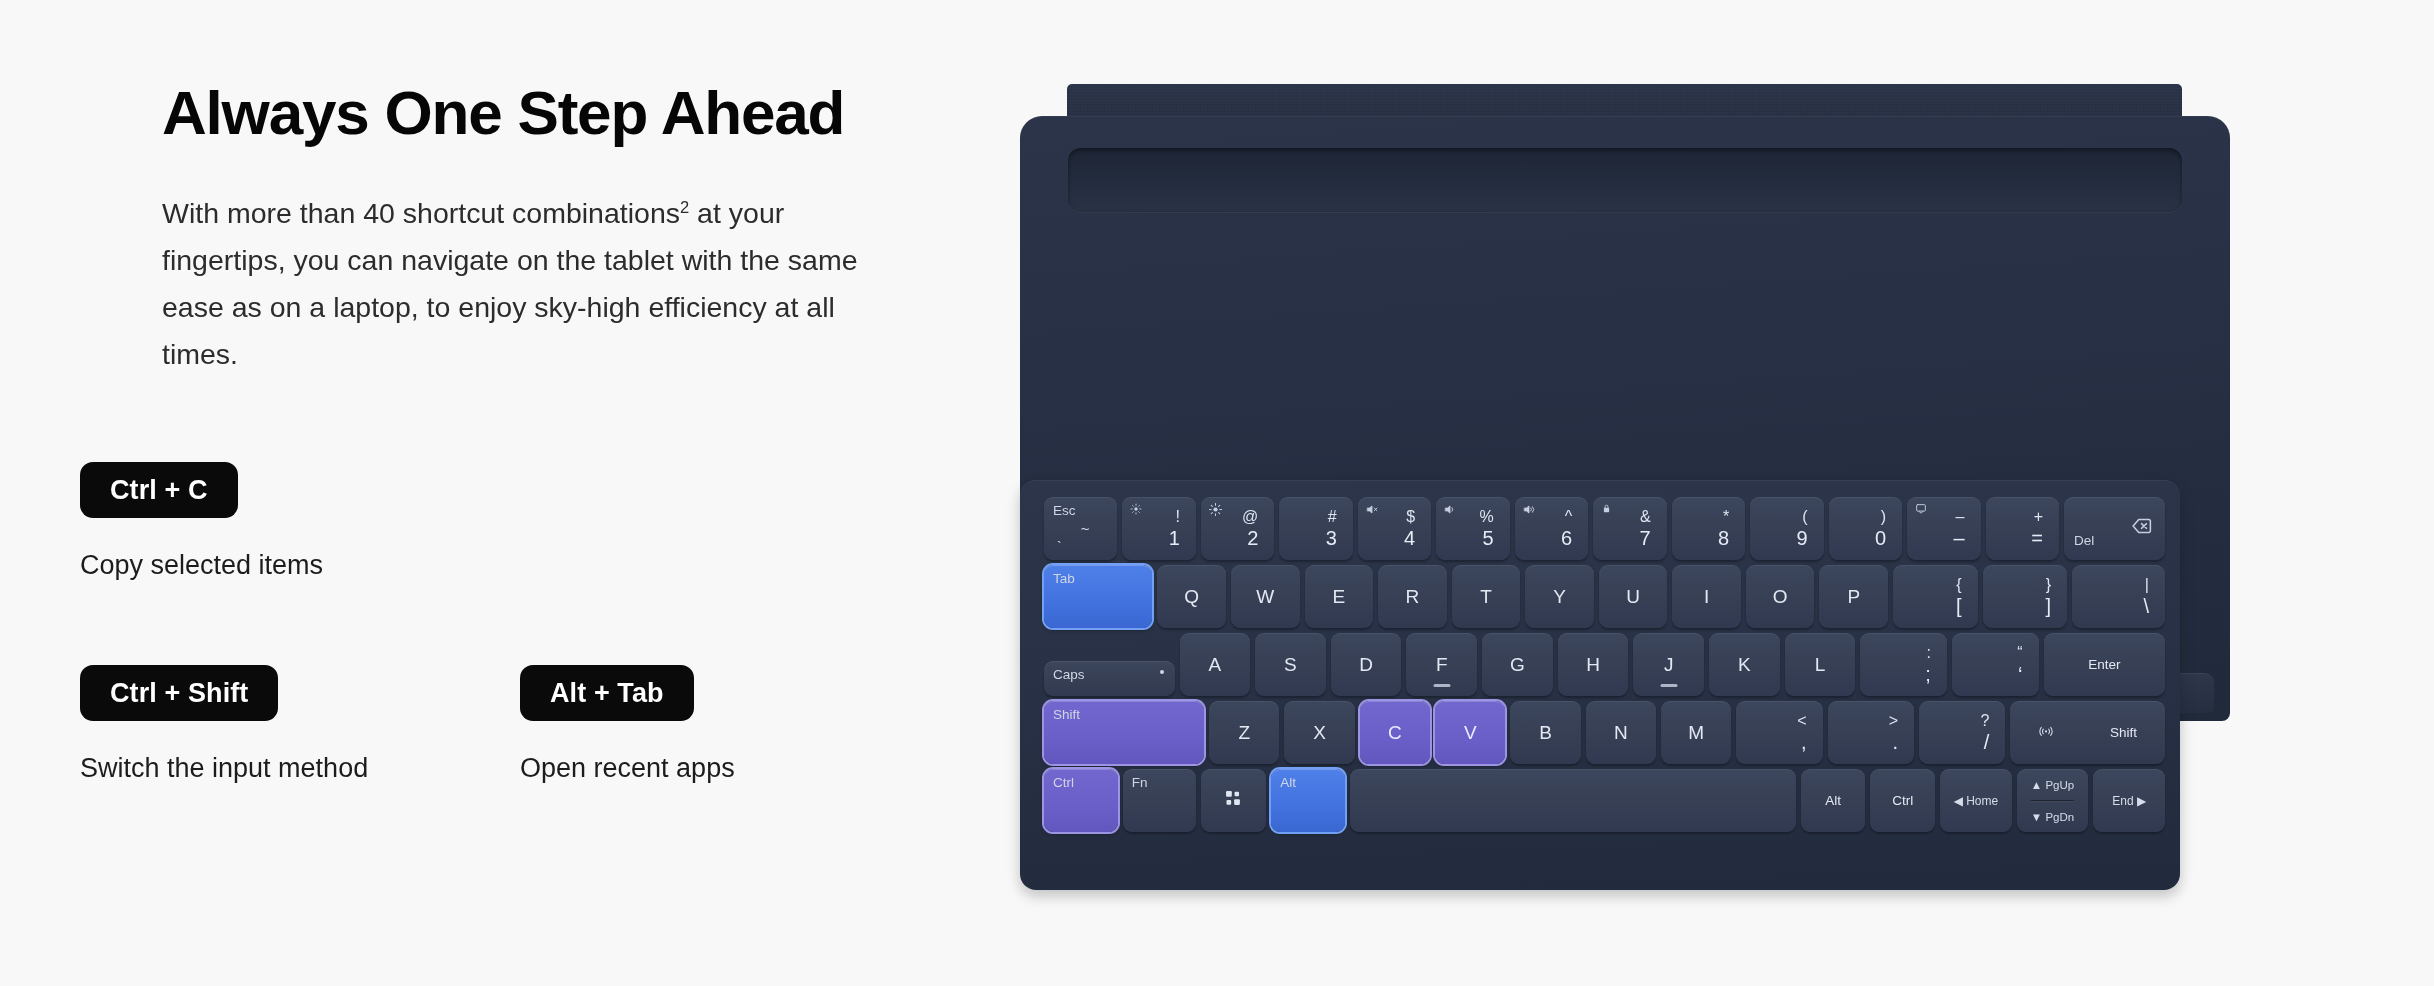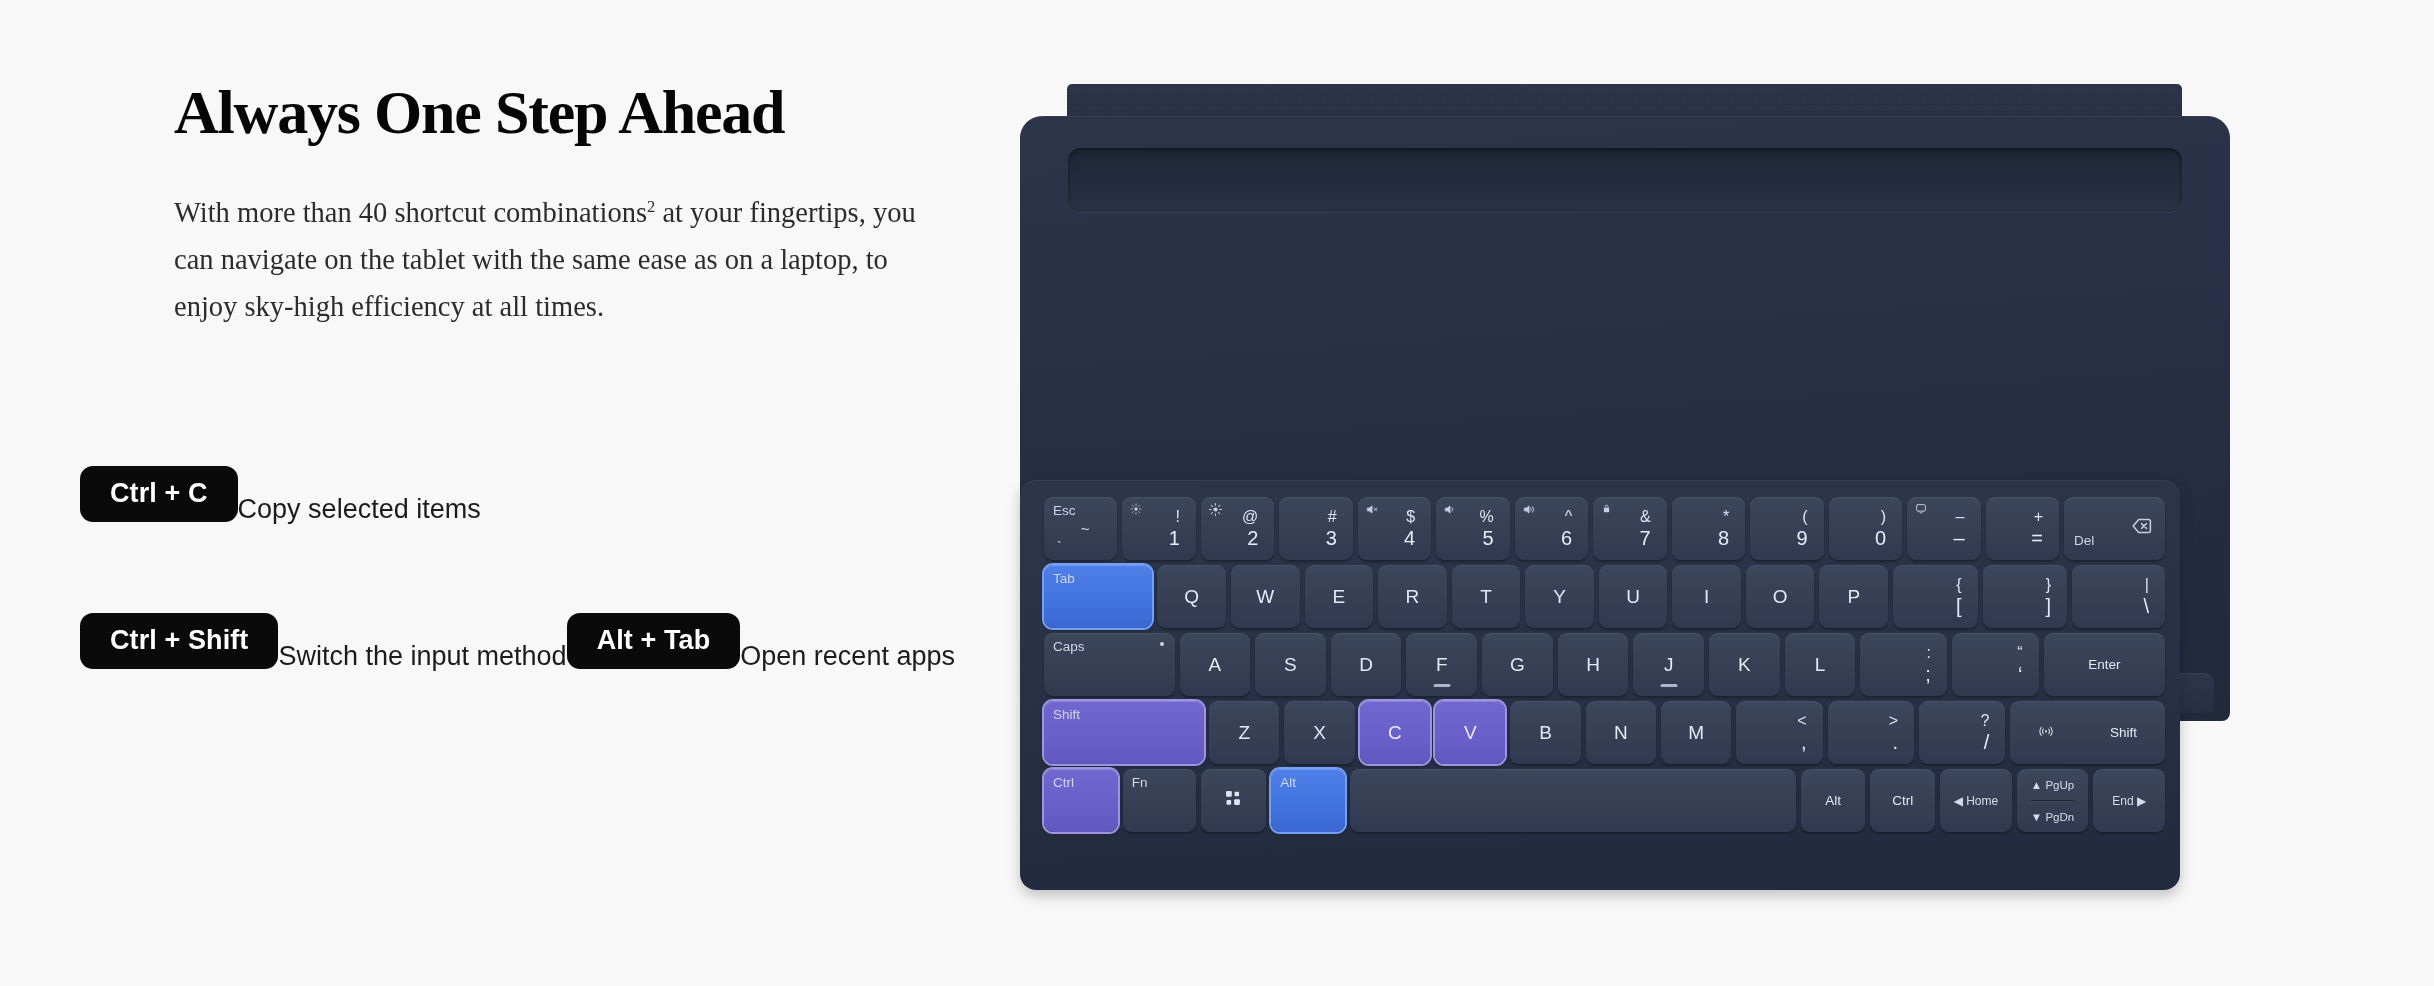--- a/index.html
+++ b/index.html
@@ -12,23 +12,22 @@
   }
   #page {
     position: relative;
     width: 2434px; height: 986px;
     background: #f8f8f8;
   }
 
   
   .copy {
     position: absolute;
-    left: 174px; top: 78px;
+    left: 162px; top: 78px;
     width: 790px;
-    font-family: Liberation Serif, serif;
   }
   .headline {
     font-size: 62px;
     font-weight: 700;
     letter-spacing: -1.2px;
     color: #060606;
     line-height: 1.12;
     white-space: nowrap;
   }
   .body-copy {
@@ -52,22 +51,22 @@
     width: 880px;
   }
   .sc-row {
     display: flex;
     width: 100%;
   }
   .sc-row.row2 { margin-top: 84px; }
   .sc-cell {
     flex: 1 1 0;
     display: flex;
-    flex-direction: row;
-    align-items: center;
+    flex-direction: column;
+    align-items: flex-start;
   }
   .sc-chip {
     display: inline-flex;
     align-items: center;
     justify-content: center;
     background: #0a0a0a;
     color: #ffffff;
     border-radius: 13px;
     font-size: 27px;
     font-weight: 600;
@@ -469,21 +468,21 @@
           <div class="key dual" style="flex: 1 1 0px;">
             <span class="top">}</span>
             <span class="bot">]</span>
           </div>
           <div class="key dual" style="flex: 1.12 1 0px;">
             <span class="top">|</span>
             <span class="bot">\</span>
           </div>
         </div>
       <div class="krow">
-          <div class="key led corner" style="flex: 1.72 1 0px;">
+          <div class="key led corner" style="flex: 1.72 1 0px; margin-top: 28px;">
             <span class="lbl">Caps</span>
           </div>
           <div class="key" style="flex: 1 1 0px;">
             <span class="lbl">A</span>
           </div>
           <div class="key" style="flex: 1 1 0px;">
             <span class="lbl">S</span>
           </div>
           <div class="key" style="flex: 1 1 0px;">
             <span class="lbl">D</span>

